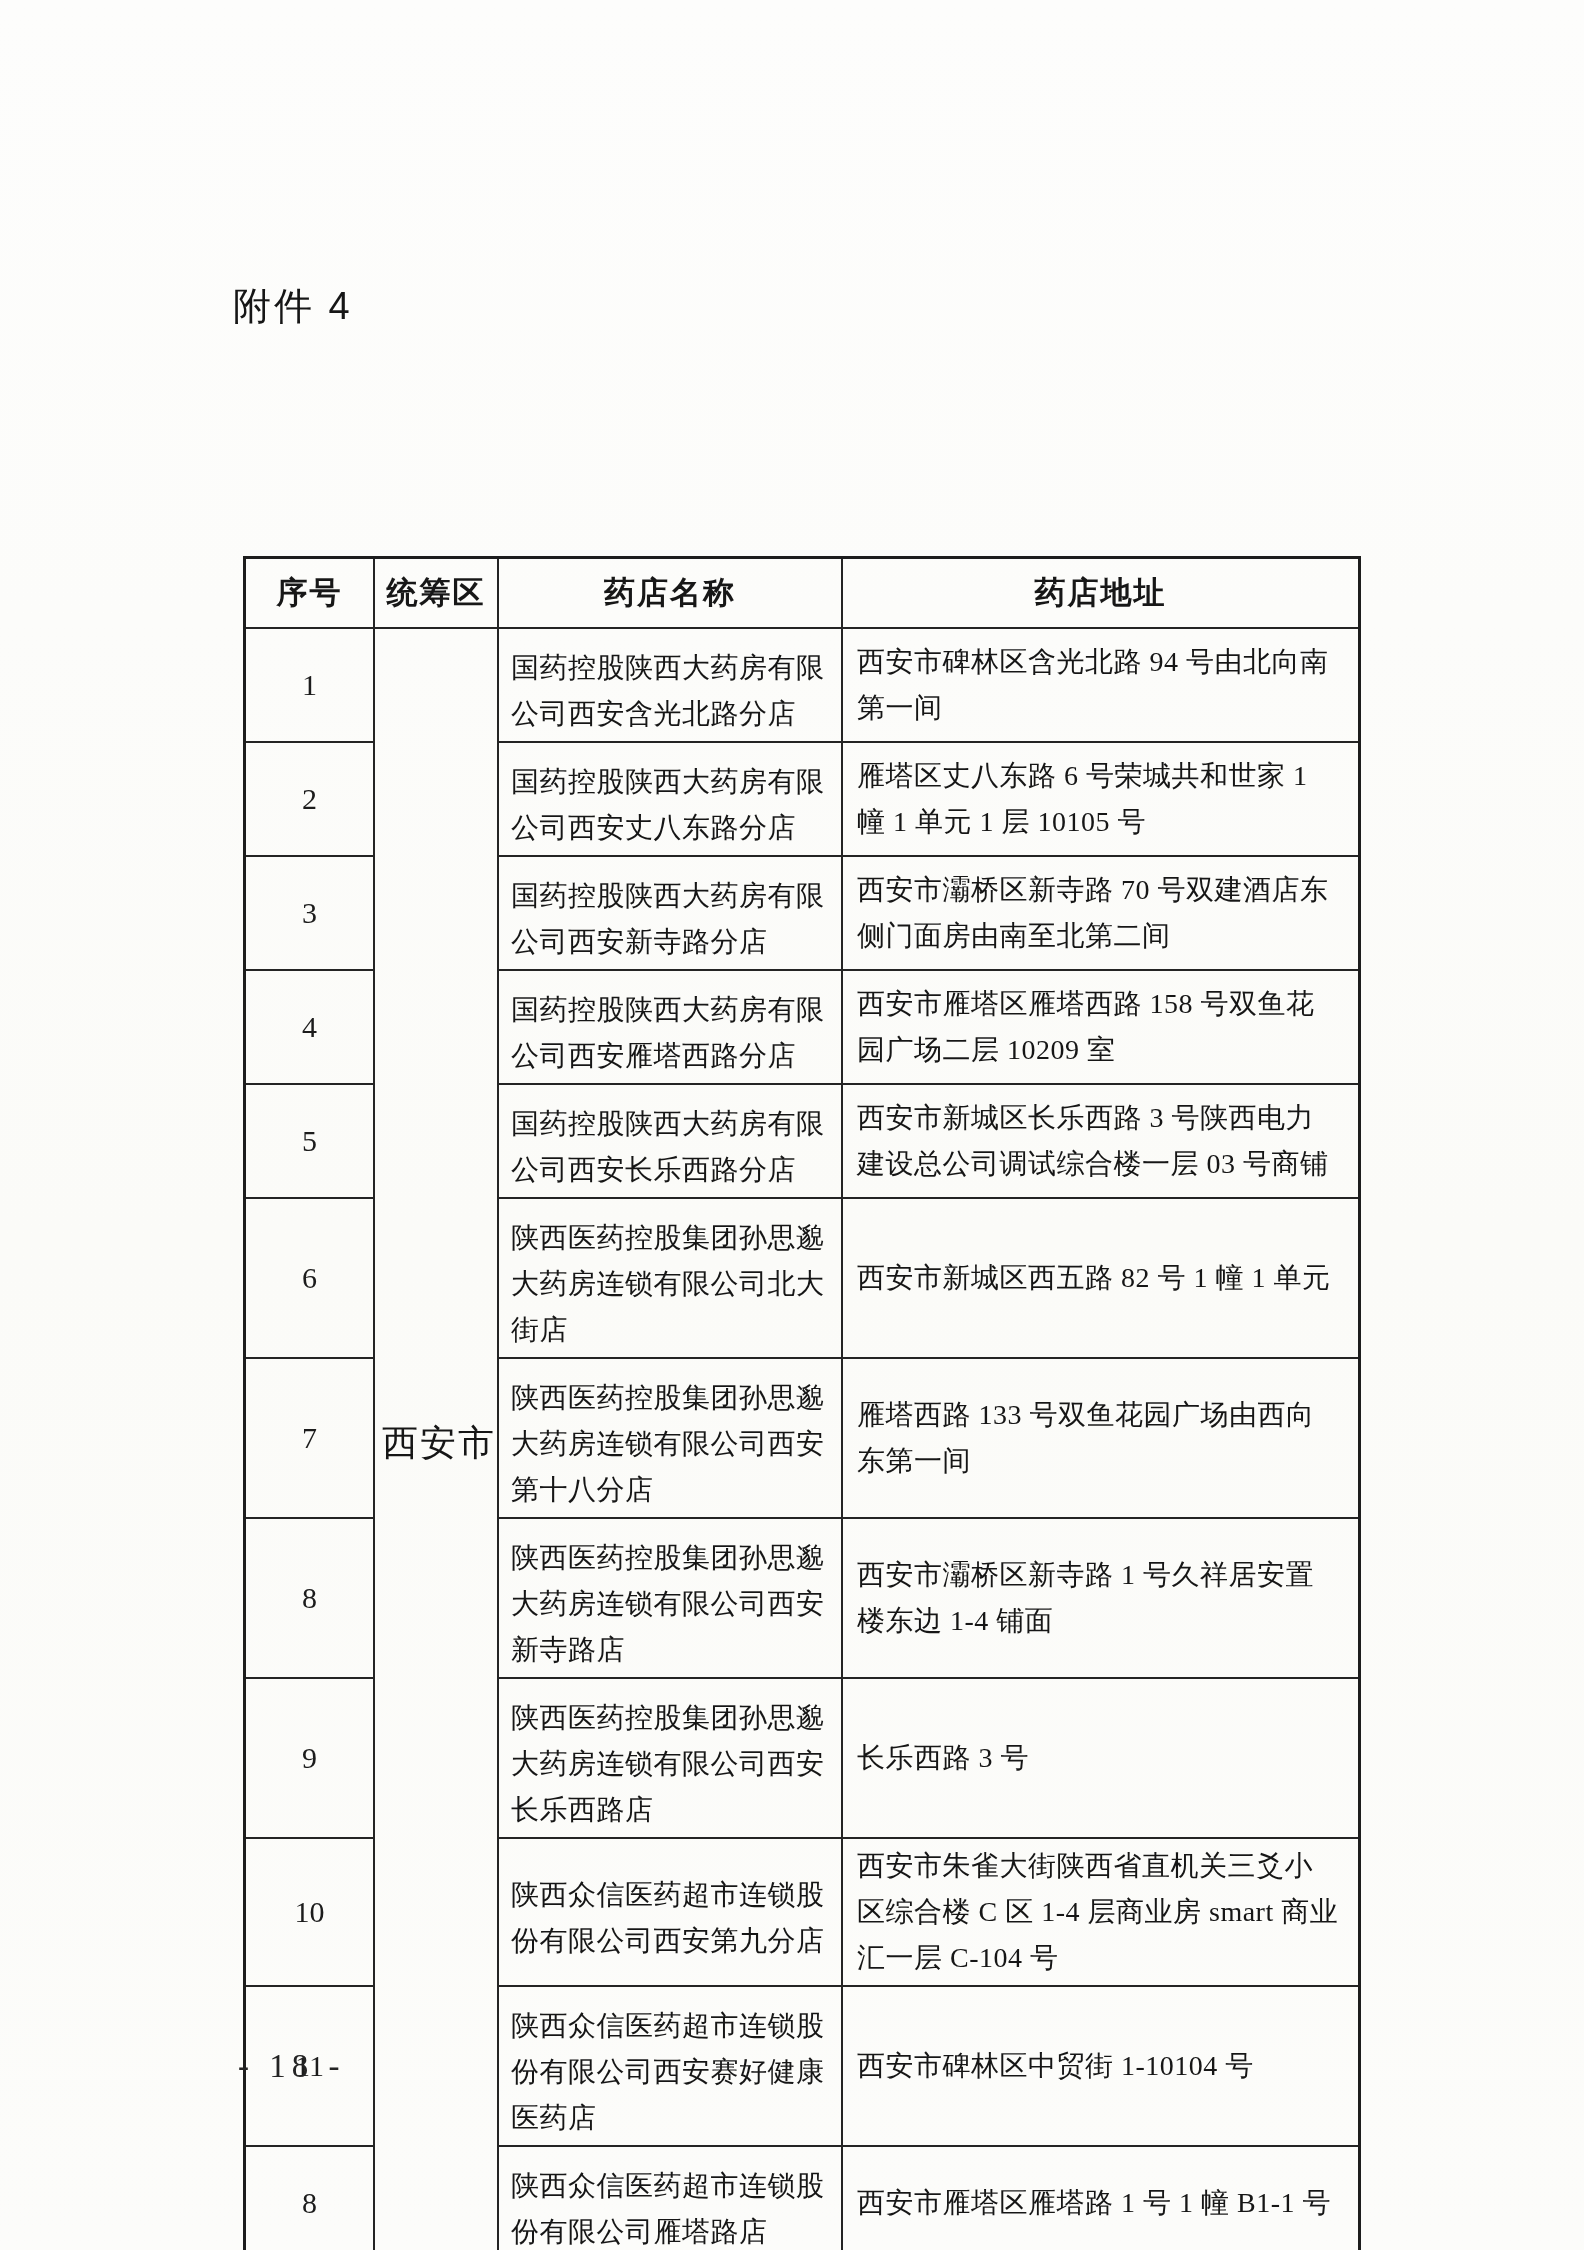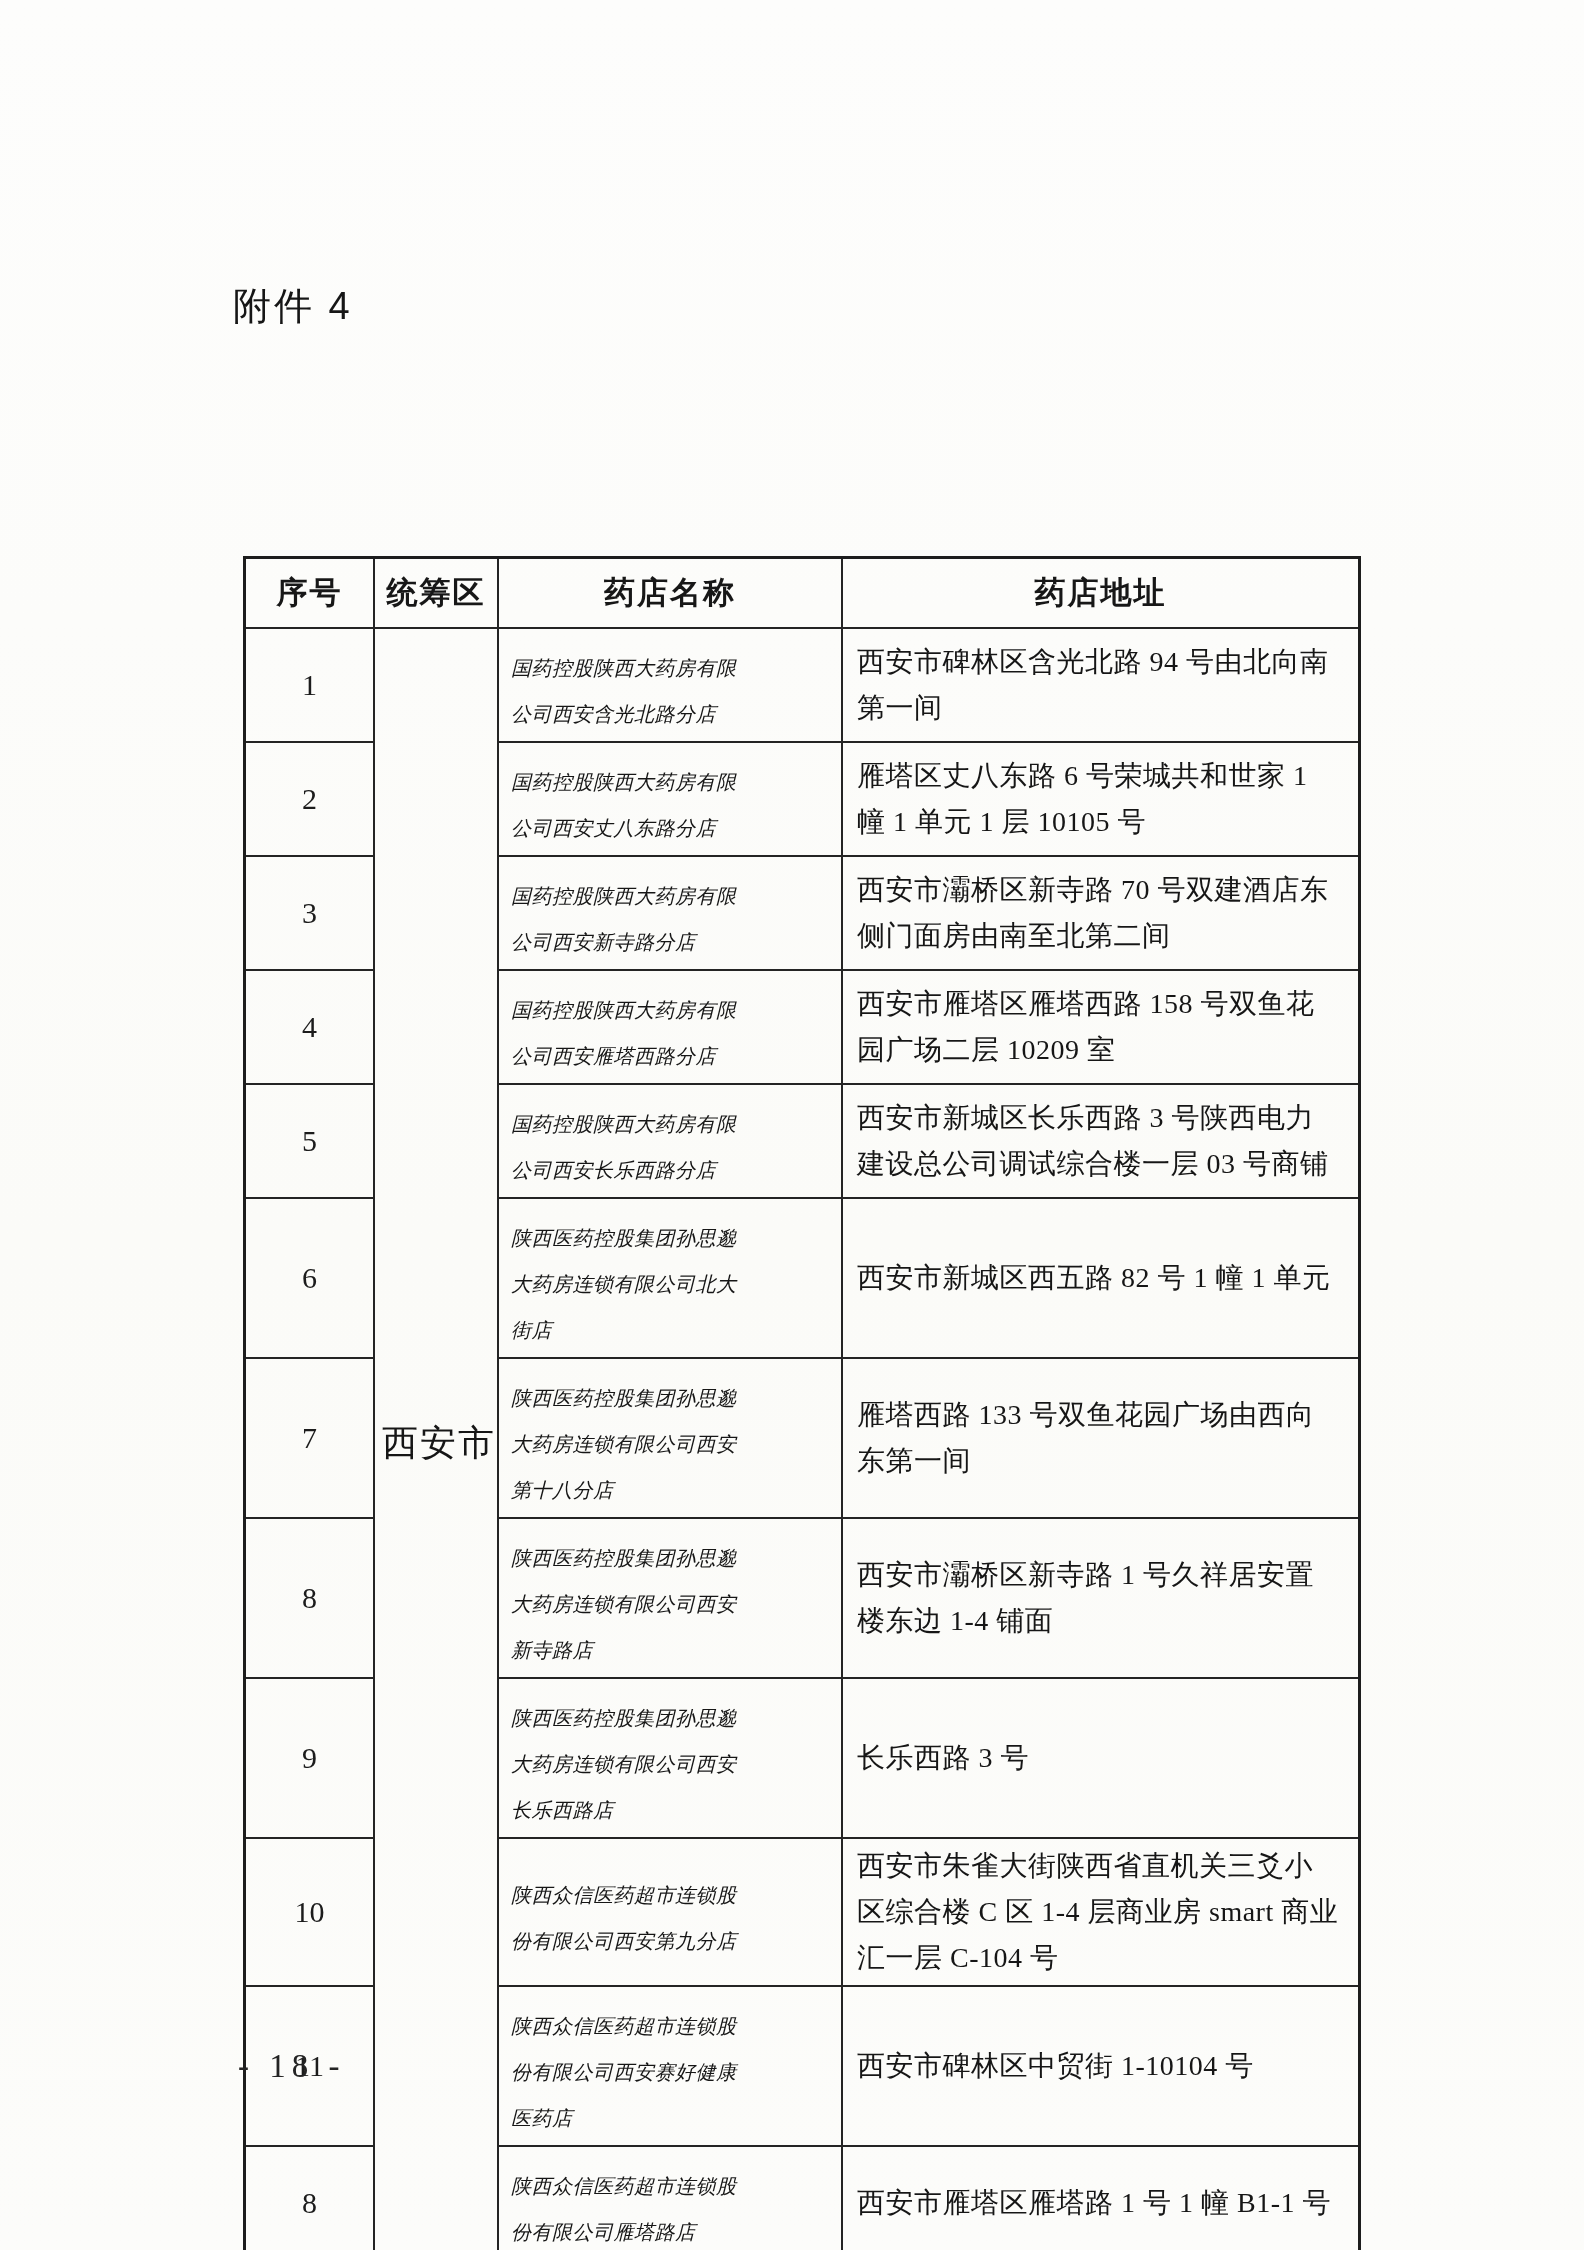--- a/index.html
+++ b/index.html
@@ -84,27 +84,26 @@
     font-size: 30px;
     color: #1c1c1c;
   }
   .cell-region {
     text-align: right;
     font-size: 36px;
     letter-spacing: 2px;
     color: #161616;
   }
   .cell-name {
-    font-size: 20px;
+    font-size: 28px;
     line-height: 46px;
     padding: 16px 6px 4px 12px;
     white-space: pre-line;
     letter-spacing: 0.5px;
     color: #161616;
-    font-style: italic;
   }
   .cell-addr {
     font-size: 28px;
     line-height: 46px;
     padding: 4px 16px 4px 14px;
     white-space: pre-line;
     letter-spacing: 0.5px;
     color: #161616;
   }
   .pagenum {

